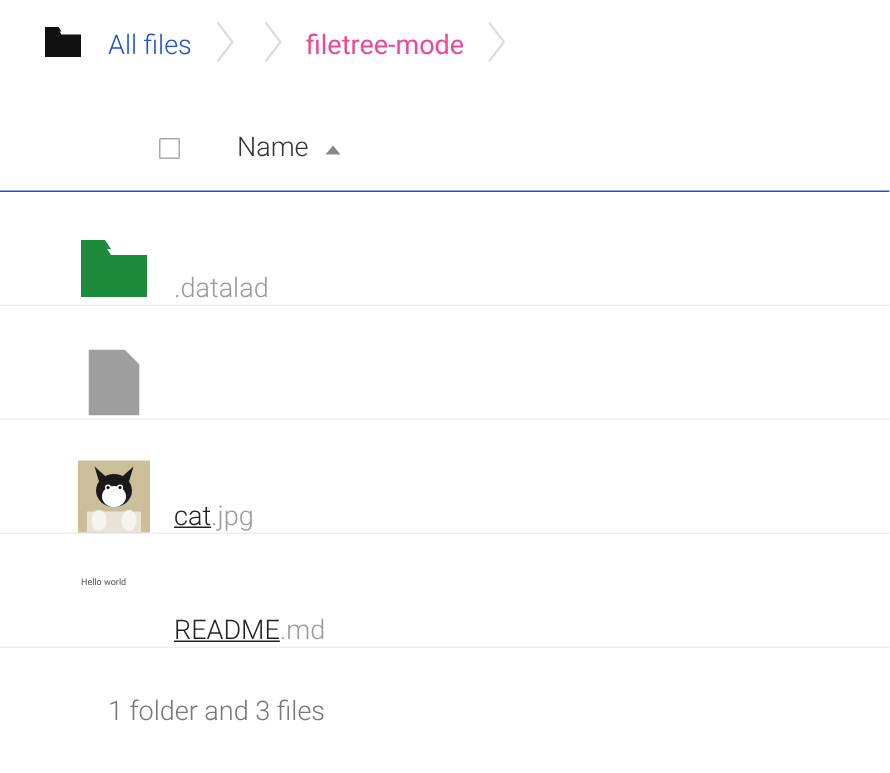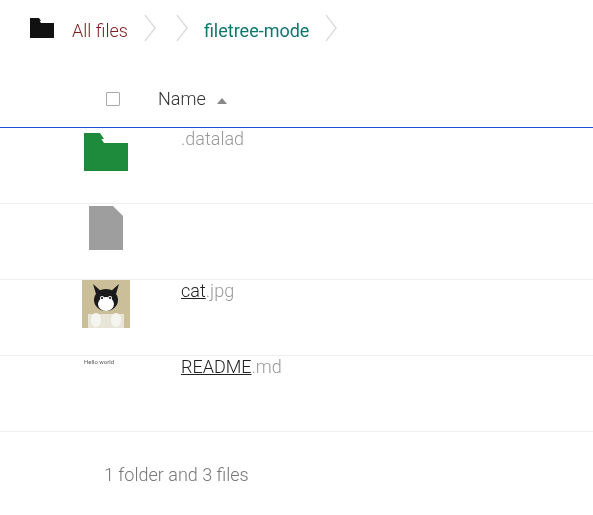--- a/index.html
+++ b/index.html
@@ -1,42 +1,42 @@
 <!DOCTYPE html>
 <html><head>
 <meta charset="utf-8">
 <style>
 * { margin: 0; padding: 0; box-sizing: border-box; }
 body { font-family: -apple-system, BlinkMacSystemFont, "Segoe UI", Roboto, sans-serif; background: #fff; width: 593px; height: 515px; overflow: hidden; color: #222; }
 
 .breadcrumb { display: flex; align-items: center; height: 60px; padding: 0 0 0 30px; }
 .breadcrumb .home-icon { margin-right: 12px; }
-.crumb { display: flex; align-items: center; font-size: 18px; font-weight: 300; color: #7f1d1d; }
-.crumb.active { color: #0f766e; font-weight: 400; }
+.crumb { display: flex; align-items: center; font-size: 18px; font-weight: 300; color: #1d4ed8; }
+.crumb.active { color: #ec4899; font-weight: 400; }
 .crumb-label { padding: 0 6px; cursor: pointer; }
 .chev { margin: 0 10px; }
 
 .header-row { display: flex; align-items: center; padding: 28px 0 18px 106px; border-bottom: 1px solid #1d4ed8; }
 .checkbox { width: 14px; height: 14px; border: 1.5px solid #aaa; border-radius: 1px; margin-right: 38px; }
 .th-name { font-size: 18px; font-weight: 300; color: #333; display: flex; align-items: center; }
 .sort-arrow { margin-left: 10px; }
 
-.row { display: flex; align-items: flex-start; height: 76px; padding-left: 82px; border-bottom: 1px solid #eee; gap: 35px; }
+.row { display: flex; align-items: flex-end; height: 76px; padding-left: 52px; border-bottom: 1px solid #eee; }
 .row .thumb { width: 48px; height: 48px; margin-right: 16px; display: flex; align-items: center; justify-content: center; }
 .fname { font-size: 18px; font-weight: 300; }
 .fname .main { color: #222; text-decoration: underline; }
 .fname .ext { color: #999; }
 
 .folder-icon { width: 44px; height: 38px; }
 .file-icon { width: 34px; height: 44px; }
 .cat-thumb { width: 48px; height: 48px; background: #d4c8a8; position: relative; overflow: hidden; }
 .readme-thumb { width: 48px; height: 48px; display:flex; align-items:flex-start; justify-content:flex-start; padding: 2px;}
 .readme-thumb span { font-size: 6px; color:#555; }
 
-.summary { height: 84px; display:flex; align-items:center; padding-left: 104px; font-size: 18px; font-weight:300; color: #777; }
+.summary { height: 84px; display:flex; align-items:center; padding-left: 72px; font-size: 18px; font-weight:300; color: #777; }
 </style>
 </head>
 <body>
 
 <div class="breadcrumb">
   <span class="home-icon">
     <svg width="24" height="20" viewBox="0 0 24 20">
         <path d="M0 2 L9 2 L11 5 L24 5 L24 20 L0 20 Z M0 0 L9 0 L11 3 L0 3 Z" fill="#111"></path>
       </svg>
   </span>

